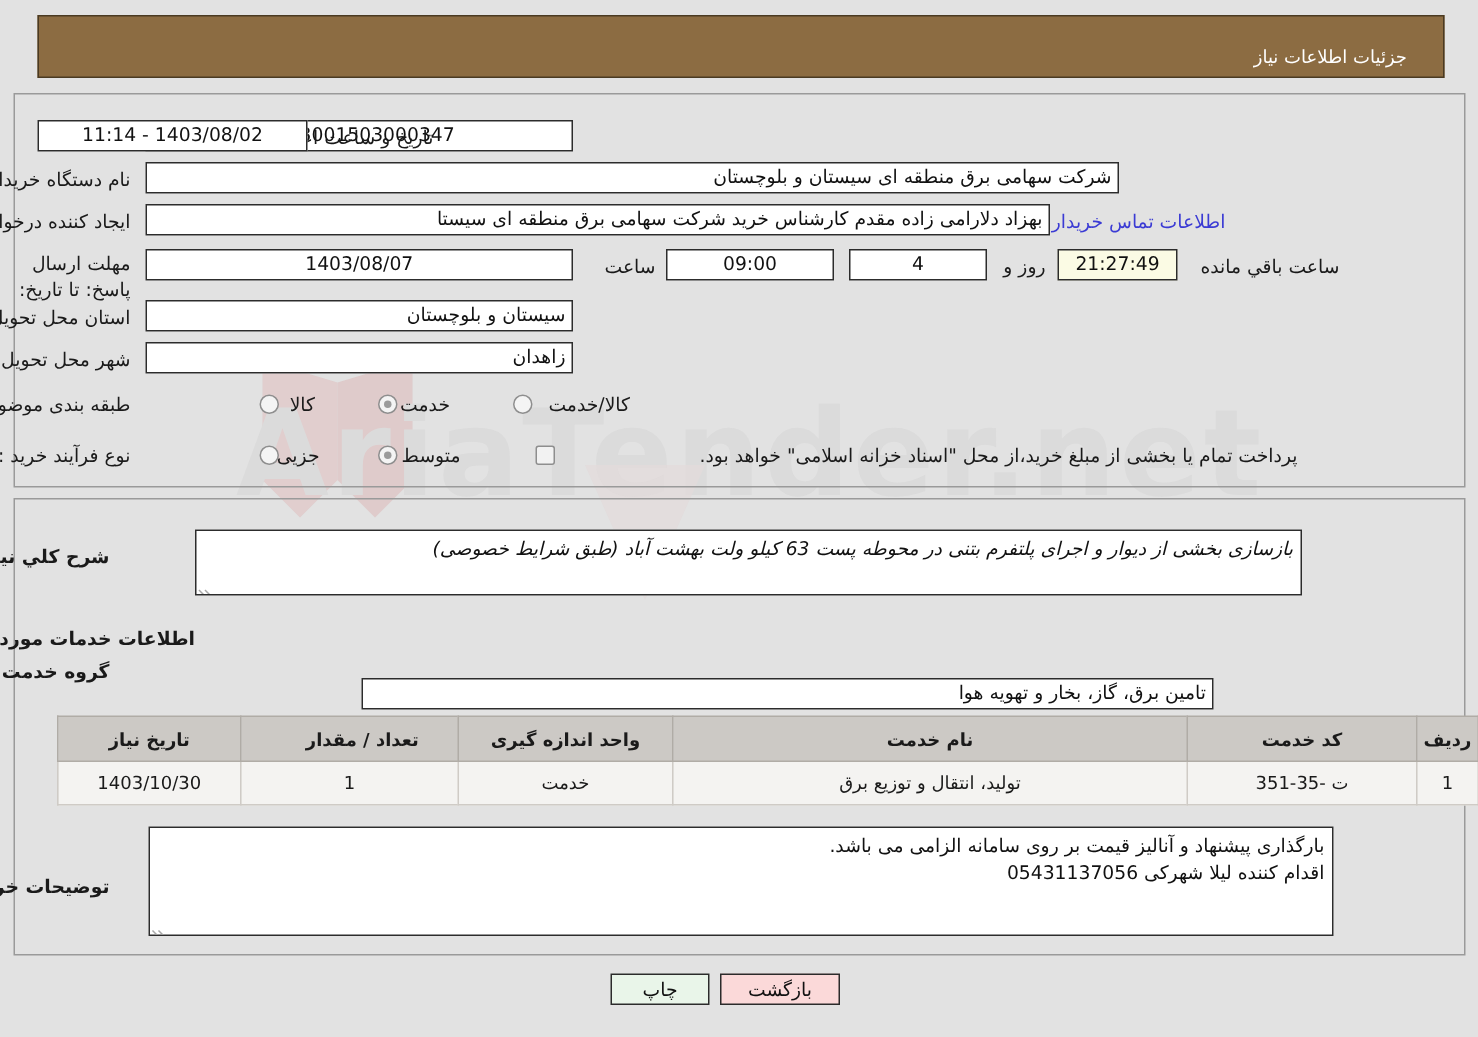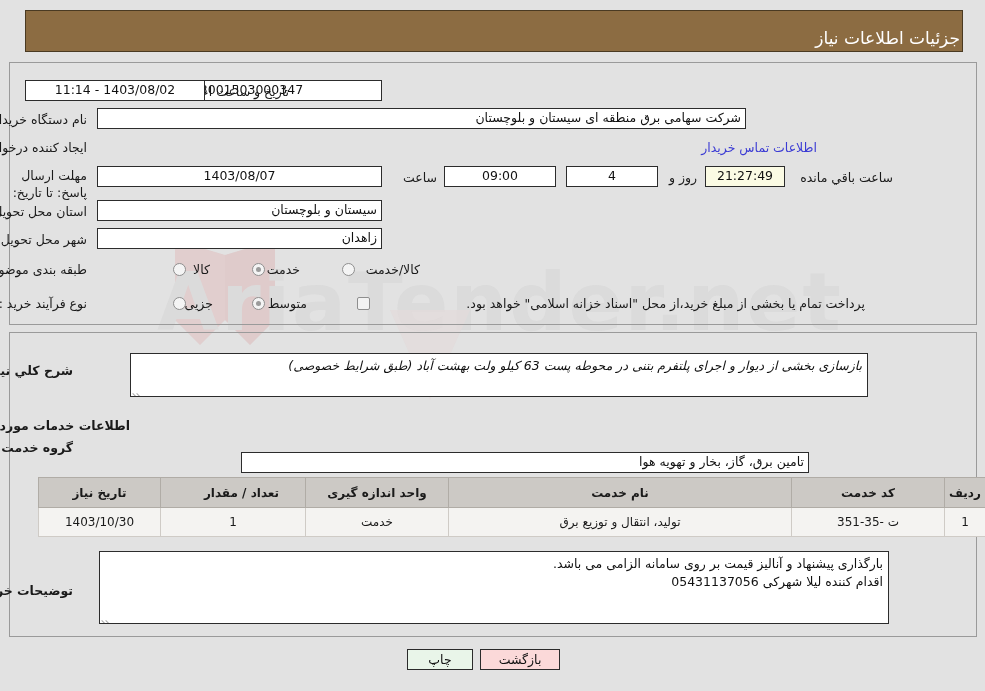--- a/index.html
+++ b/index.html
@@ -36,22 +36,22 @@
     background: #8c6c42;
     border: 1px solid #4a3a22;
     box-sizing: border-box;
     display: flex;
     align-items: center;
     justify-content: flex-start;
     z-index: 2;
   }
   .header-title {
     color: #ffffff;
-    font-size: 17px;
-    padding-right: 2px;
+    font-size: 12px;
+    padding-right: 24px;
     letter-spacing: 0.2px;
     margin-top: 14px;
   }
 
   
   .panel {
     position: absolute;
     background: transparent;
     border: 1px solid #9a9a9a;
     box-sizing: border-box;
@@ -231,20 +231,21 @@
   <div class="lbl" style="right:898px; top:84px;">شماره نیاز:</div>
   <div class="tbox center" style="right:603px; top:80px; width:285px; height:21px;">1103001503000347</div>
 
   <div class="lbl" style="right:696px; top:84px;">تاریخ و ساعت اعلان عمومی:</div>
   <div class="tbox center" style="right:780px; top:80px; width:180px; height:21px;">1403/08/02 - 11:14</div>
 
   <div class="lbl" style="right:898px; top:112px;">نام دستگاه خریدار:</div>
   <div class="tbox right" style="right:239px; top:108px; width:649px; height:21px;">شرکت سهامی برق منطقه ای سیستان و بلوچستان</div>
 
   <div class="lbl" style="right:898px; top:140px;">ایجاد کننده درخواست:</div>
+  <div class="tbox right" style="right:285px; top:136px; width:603px; height:21px;">بهزاد  دلارامی زاده مقدم کارشناس خرید شرکت سهامی برق منطقه ای سیستا</div>
   <div class="link" style="right:168px; top:140px;">اطلاعات تماس خریدار</div>
 
   <div class="lbl" style="right:898px; top:168px; width:83px; text-align:right; white-space:normal; line-height:1.35;">مهلت ارسال پاسخ: تا تاریخ:</div>
   <div class="tbox center" style="right:603px; top:166px; width:285px; height:21px;">1403/08/07</div>
   <div class="lbl" style="right:548px; top:170px;">ساعت</div>
   <div class="tbox center" style="right:429px; top:166px; width:112px; height:21px;">09:00</div>
   <div class="tbox center" style="right:327px; top:166px; width:92px; height:21px;">4</div>
   <div class="lbl" style="right:288px; top:170px;">روز و</div>
   <div class="tbox center cream" style="right:200px; top:166px; width:80px; height:21px;">21:27:49</div>
   <div class="lbl" style="right:92px; top:170px;">ساعت باقي مانده</div>

